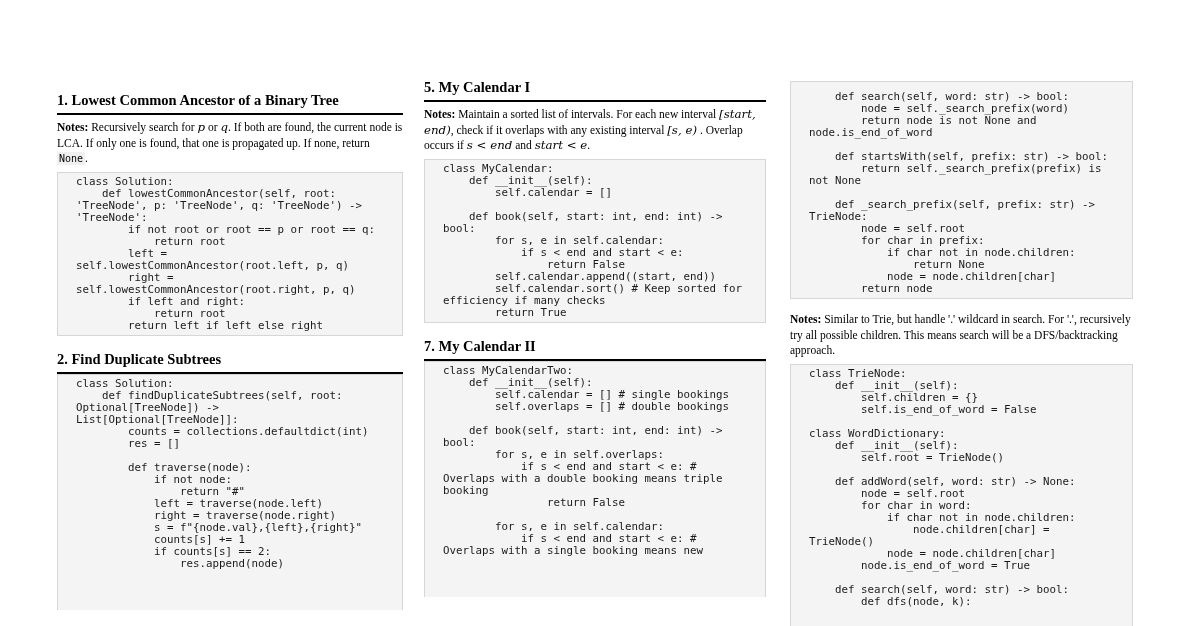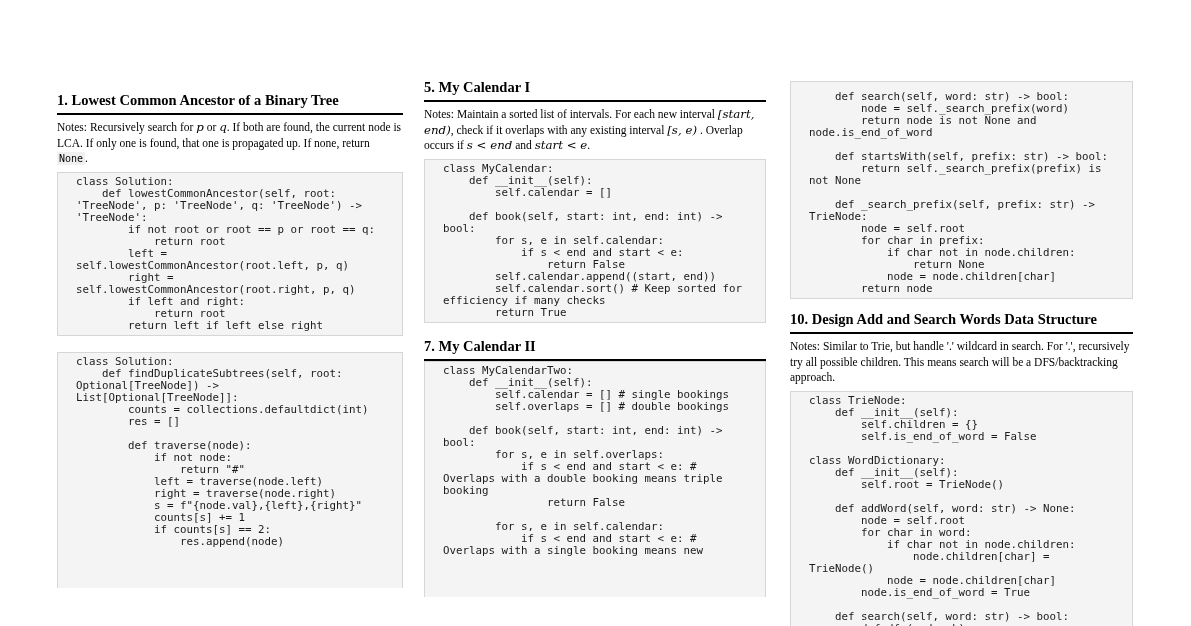--- a/index.html
+++ b/index.html
@@ -24,21 +24,21 @@
     margin: 0;
     padding-bottom: 5px;
     border-bottom: 2px solid #000000;
   }
   .notes {
     font-family: "Liberation Serif", serif;
     font-size: 11.5px;
     line-height: 15.5px;
     margin: 5px 0 5px 0;
   }
-  .seg-bold { font-weight: normal; }
+  .seg-bold { font-weight: bold; }
   .seg-math {
     font-family: "DejaVu Serif", serif;
     font-style: italic;
     font-size: 11.8px;
   }
   .seg-code {
     font-family: "DejaVu Sans Mono", monospace;
     font-size: 10px;
     background: #f0f0f0;
     padding: 1px 2px;
@@ -81,20 +81,21 @@
             return root
         left =
 self.lowestCommonAncestor(root.left, p, q)
         right =
 self.lowestCommonAncestor(root.right, p, q)
         if left and right:
             return root
         return left if left else right</pre>
     </section>
     <section>
+      <h2 class="sec-title">2. Find Duplicate Subtrees</h2>
       <pre class="code cut">class Solution:
     def findDuplicateSubtrees(self, root:
 Optional[TreeNode]) -&gt;
 List[Optional[TreeNode]]:
         counts = collections.defaultdict(int)
         res = []
 
         def traverse(node):
             if not node:
                 return "#"
@@ -160,21 +161,20 @@
     def _search_prefix(self, prefix: str) -&gt;
 TrieNode:
         node = self.root
         for char in prefix:
             if char not in node.children:
                 return None
             node = node.children[char]
         return node</pre>
     </section>
     <section>
-      <h2 class="sec-title">10. Design Add and Search Words Data Structure</h2>
       <p class="notes"><span class="seg-bold">Notes:</span><span class="seg-text"> Similar to Trie, but handle '.' wildcard in search. For '.', recursively try all possible children. This means search will be a DFS/backtracking approach.</span></p>
       <pre class="code code2 cut">class TrieNode:
     def __init__(self):
         self.children = {}
         self.is_end_of_word = False
 
 class WordDictionary:
     def __init__(self):
         self.root = TrieNode()
 

